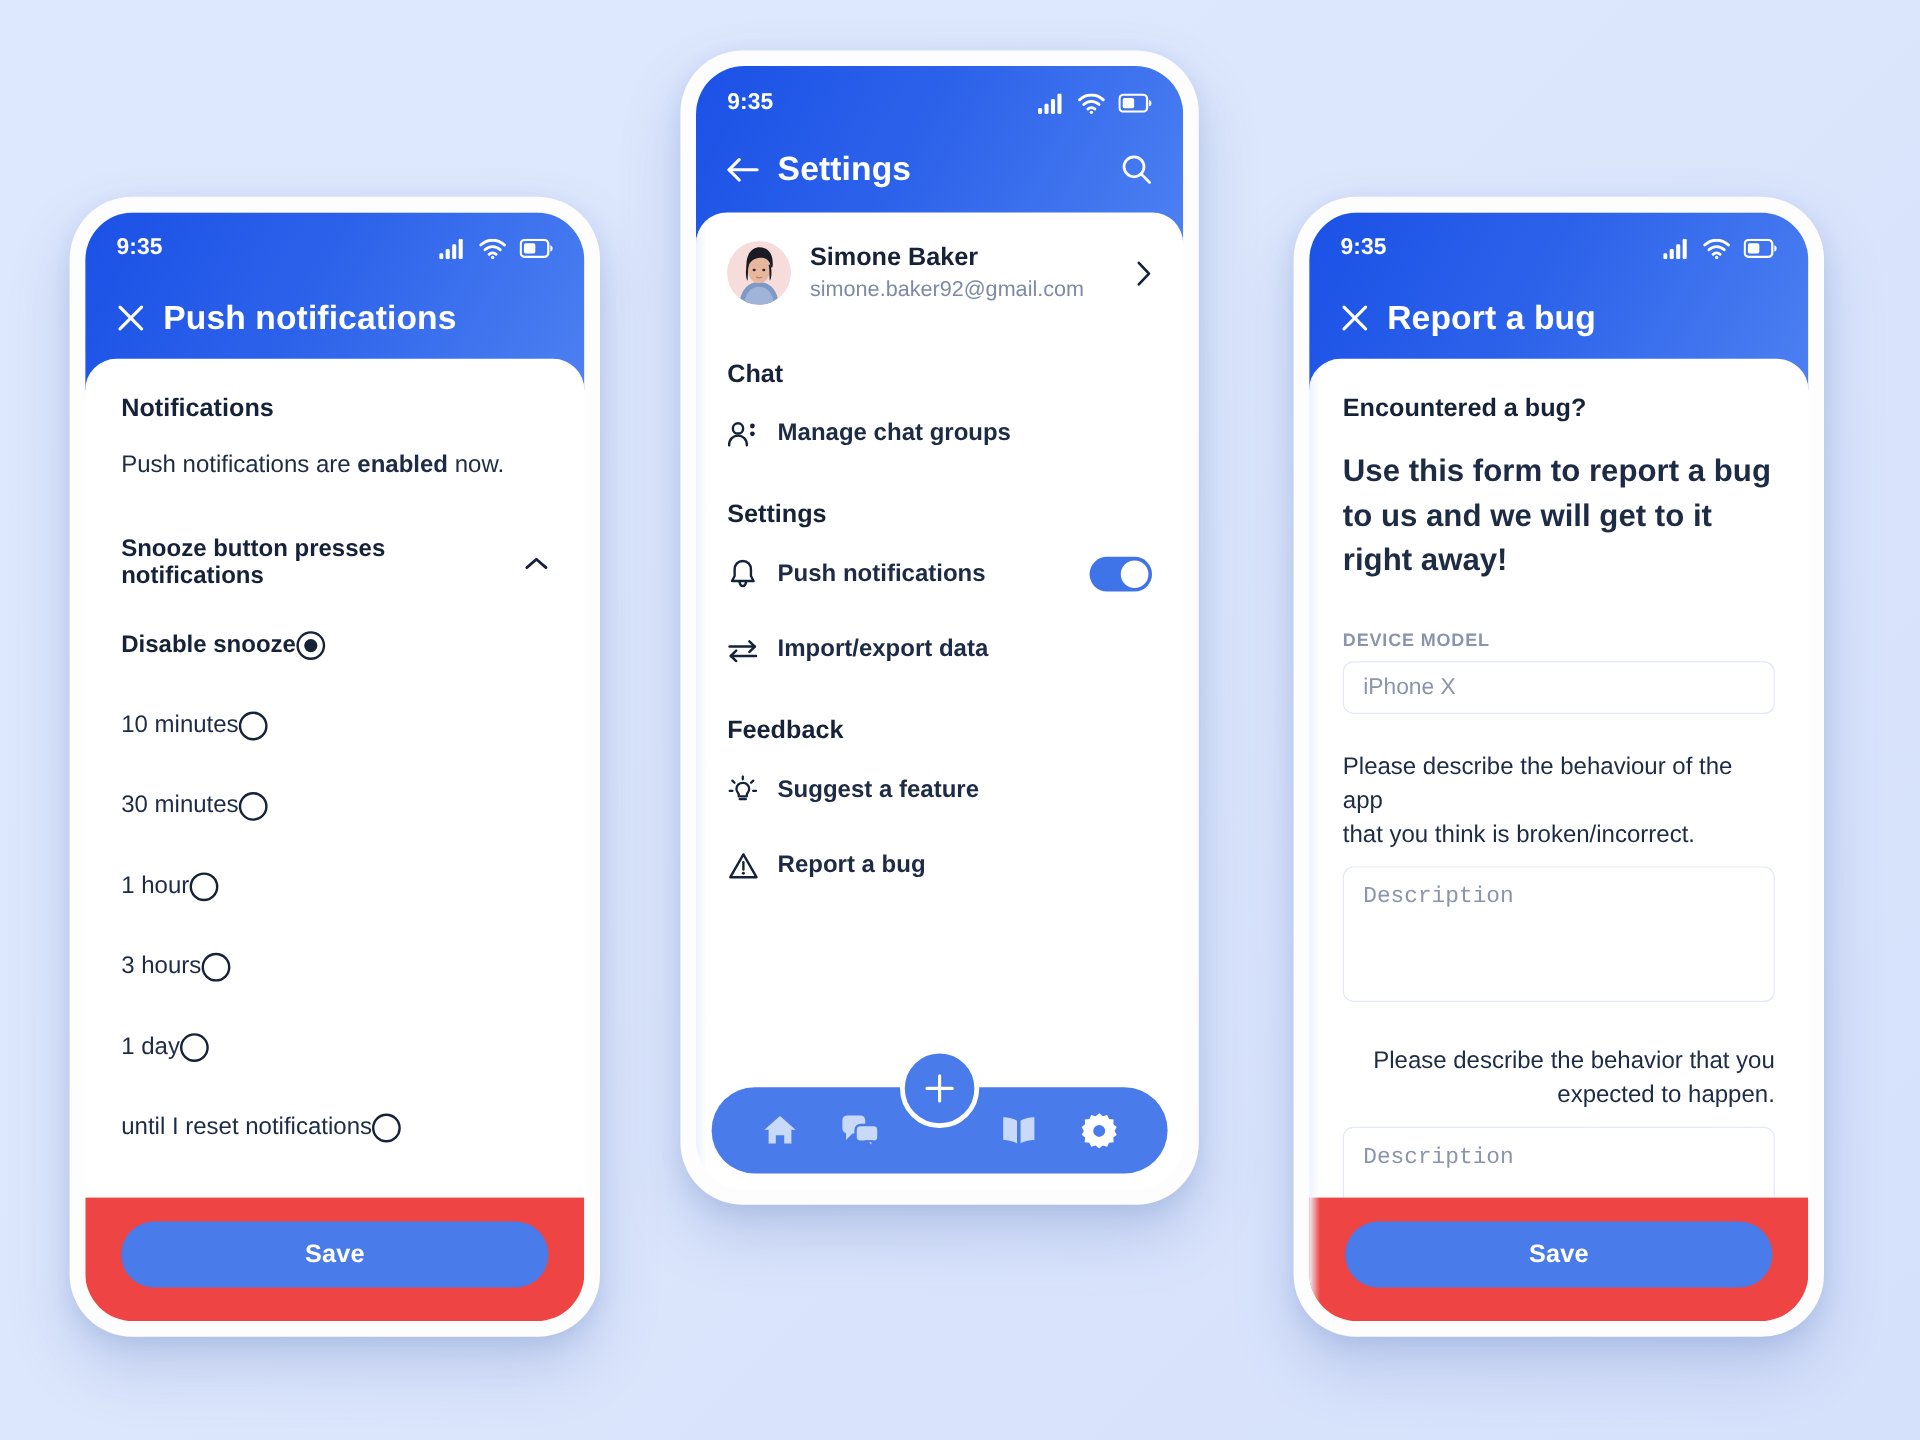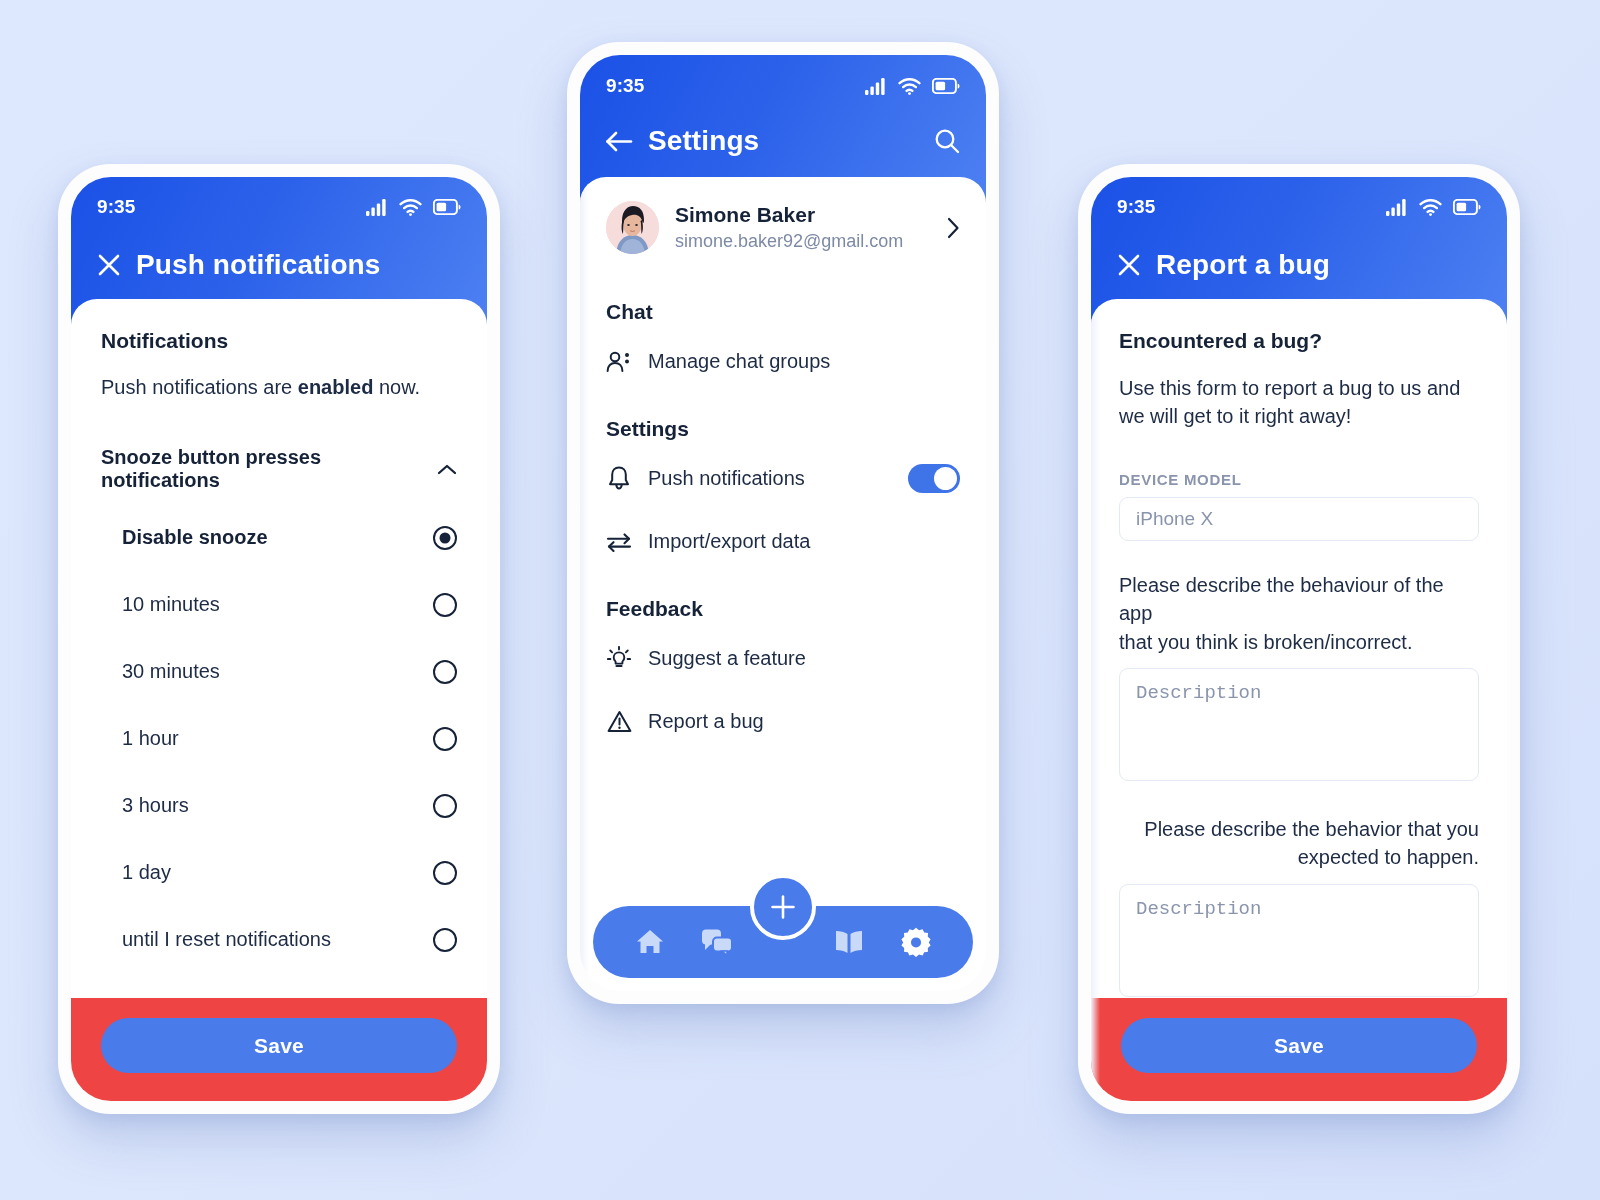--- a/index.html
+++ b/index.html
@@ -93,23 +93,22 @@
   .lead { font-size: 20px; color: #1d2b45; line-height: 1.35; }
   .lead b { font-weight: 700; }
 
   .collapse-row {
     display: flex; align-items: center; justify-content: flex-end;
     margin-top: 45px; margin-bottom: 12px;
   }
   .collapse-title { font-size: 20px; font-weight: 700; color: #152238; }
 
   .opt-row {
-    display: flex; align-items: center; justify-content: space-between;
+    display: flex; align-items: center; 
     height: 67px;
-    margin-left: 21px;
   }
   .opt-label { font-size: 20px; color: #1d2b45; }
   .opt-label.sel { font-weight: 700; color: #152238; }
 
   .radio {
     width: 24px; height: 24px; border-radius: 50%;
     border: 2.4px solid #152238; background: #fff;
     flex: 0 0 auto;
     position: relative;
   }
@@ -152,21 +151,21 @@
   .profile-name { font-size: 21px; font-weight: 700; color: #152238; }
   .profile-mail { font-size: 18px; color: #7d8aa5; margin-top: 4px; }
   .chev-right { flex: 0 0 auto; margin-left: 8px; }
 
   .group-head {
     font-size: 21px; font-weight: 700; color: #152238;
     padding: 0 26px; margin-top: 24px; margin-bottom: 6px;
   }
   .menu-row {
     display: flex; align-items: center;
-    padding: 0 26px; height: 63px;
+    padding: 0 26px; height: 63px; font-weight: bold;
   }
   .menu-ico { width: 26px; margin-right: 16px; display: flex; align-items: center; justify-content: center; flex: 0 0 auto; }
   .menu-label { font-size: 20px; color: #1d2b45; flex: 1 1 auto; }
 
   .toggle {
     width: 52px; height: 29px; border-radius: 15px;
     background: #3f73e8; position: relative; flex: 0 0 auto;
   }
   .toggle .knob {
     position: absolute; top: 3px; right: 3px;
@@ -197,21 +196,21 @@
     width: 66px; height: 66px; border-radius: 50%;
     background: #4a7bea;
     border: 4px solid #fff;
     display: flex; align-items: center; justify-content: center;
     cursor: pointer;
     z-index: 3;
   }
 
   
   .form-pad { padding: 30px 28px 0 28px; flex: 1 1 auto; overflow: hidden; }
-  .form-lead { font-size: 20px; color: #1d2b45; line-height: 1.42; margin-top: 18px; }
+  .form-lead { font-size: 26px; color: #1d2b45; line-height: 1.42; margin-top: 18px; font-weight: bold; }
   .field-label {
     font-size: 15px; font-weight: 700; letter-spacing: .7px;
     color: #8a95ad; margin-top: 40px; margin-bottom: 9px;
   }
   .input {
     width: 100%; height: 44px; border: 1.5px solid #e3e9f5;
     border-radius: 9px; background: #fff;
     padding: 0 16px; font-family: "Liberation Sans", sans-serif;
     font-size: 19px; color: #1d2b45;
   }

